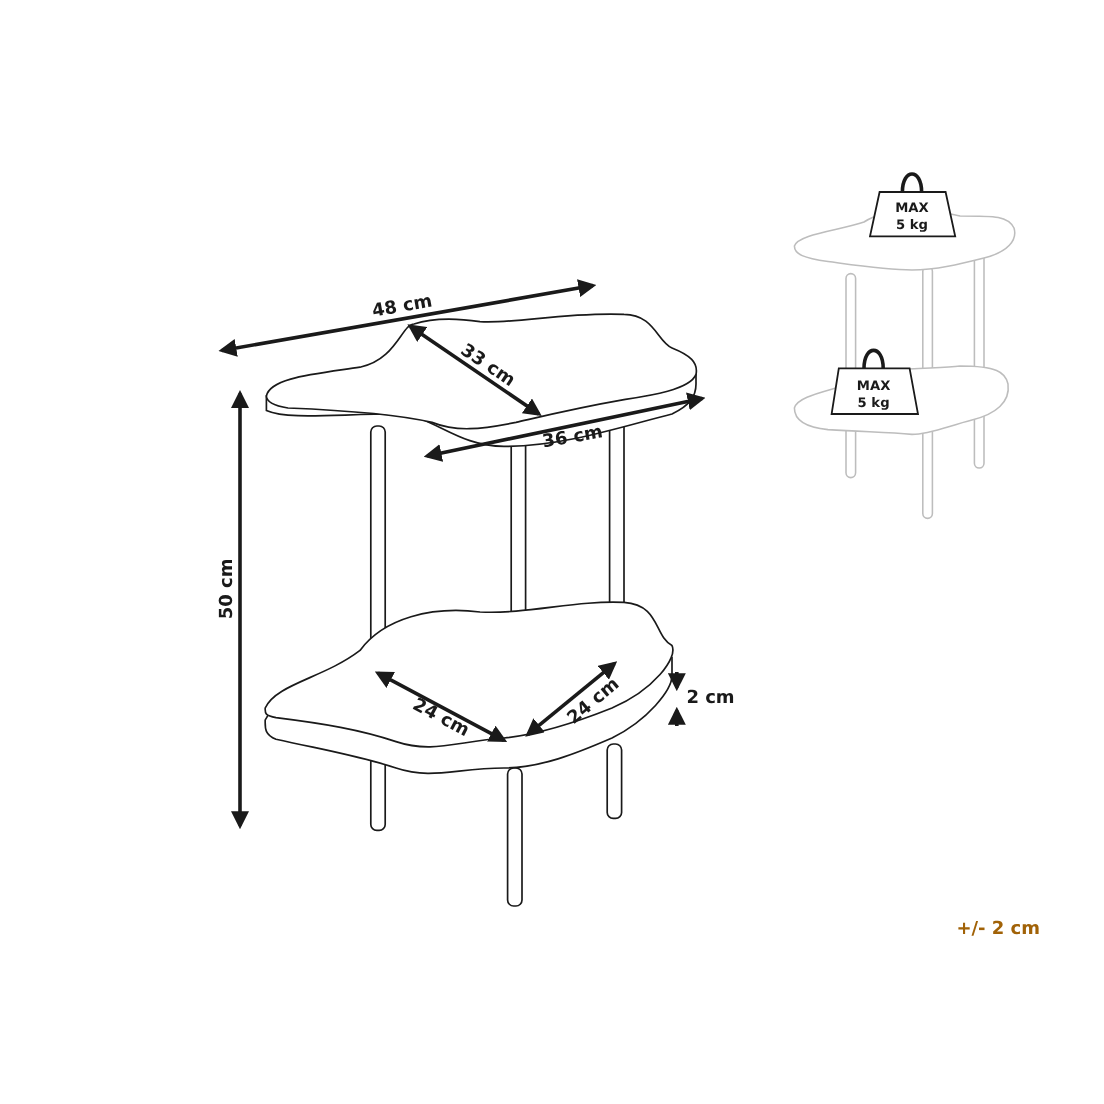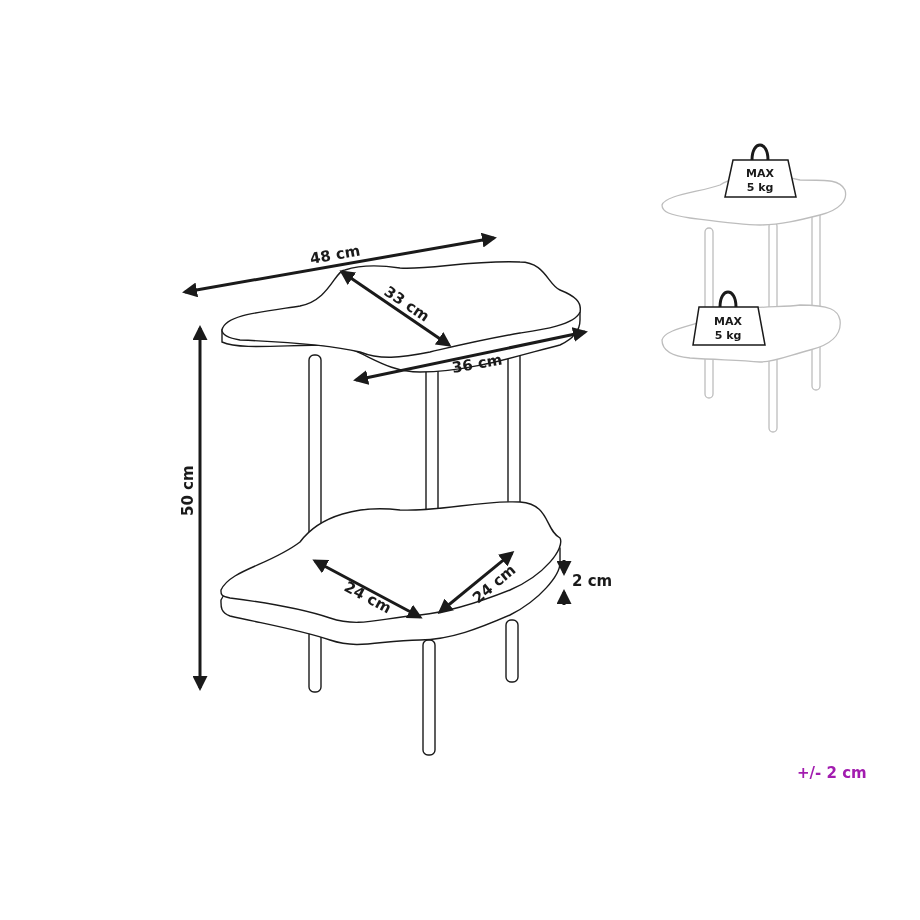--- a/index.html
+++ b/index.html
@@ -2,21 +2,21 @@
 <html><head>
 <meta charset="utf-8">
 <style>
   html, body { margin:0; padding:0; background:#ffffff; }
   body { width:920px; height:920px; position:relative; overflow:hidden; font-family:"DejaVu Sans", sans-serif; }
   svg { position:absolute; left:0; top:0; }
   .lbl { font-family:"DejaVu Sans", sans-serif; font-weight:bold; fill:#1a1a1a; }
   .ghost { stroke:#bdbdbd; fill:#fff; stroke-width:1.3; }
   .main { stroke:#1a1a1a; fill:#fff; stroke-width:1.4; }
   .dim { stroke:#1a1a1a; stroke-width:3; fill:none; }
-  .tol { position:absolute; left:797px; top:764px; font-weight:bold; font-size:15px; color:#a21caf; font-family:"DejaVu Sans", sans-serif; }
+  .tol { position:absolute; left:797px; top:764px; font-weight:bold; font-size:15px; color:#a16207; font-family:"DejaVu Sans", sans-serif; }
 </style>
 </head>
 <body>
 
 <svg width="920" height="920" viewBox="0 0 920 920">
   <defs>
     <marker id="ah" viewBox="0 0 10 10" refX="8" refY="5" markerWidth="5" markerHeight="5" orient="auto-start-reverse">
       <path d="M0,0 L10,5 L0,10 z" fill="#1a1a1a"></path>
     </marker>
   </defs>

